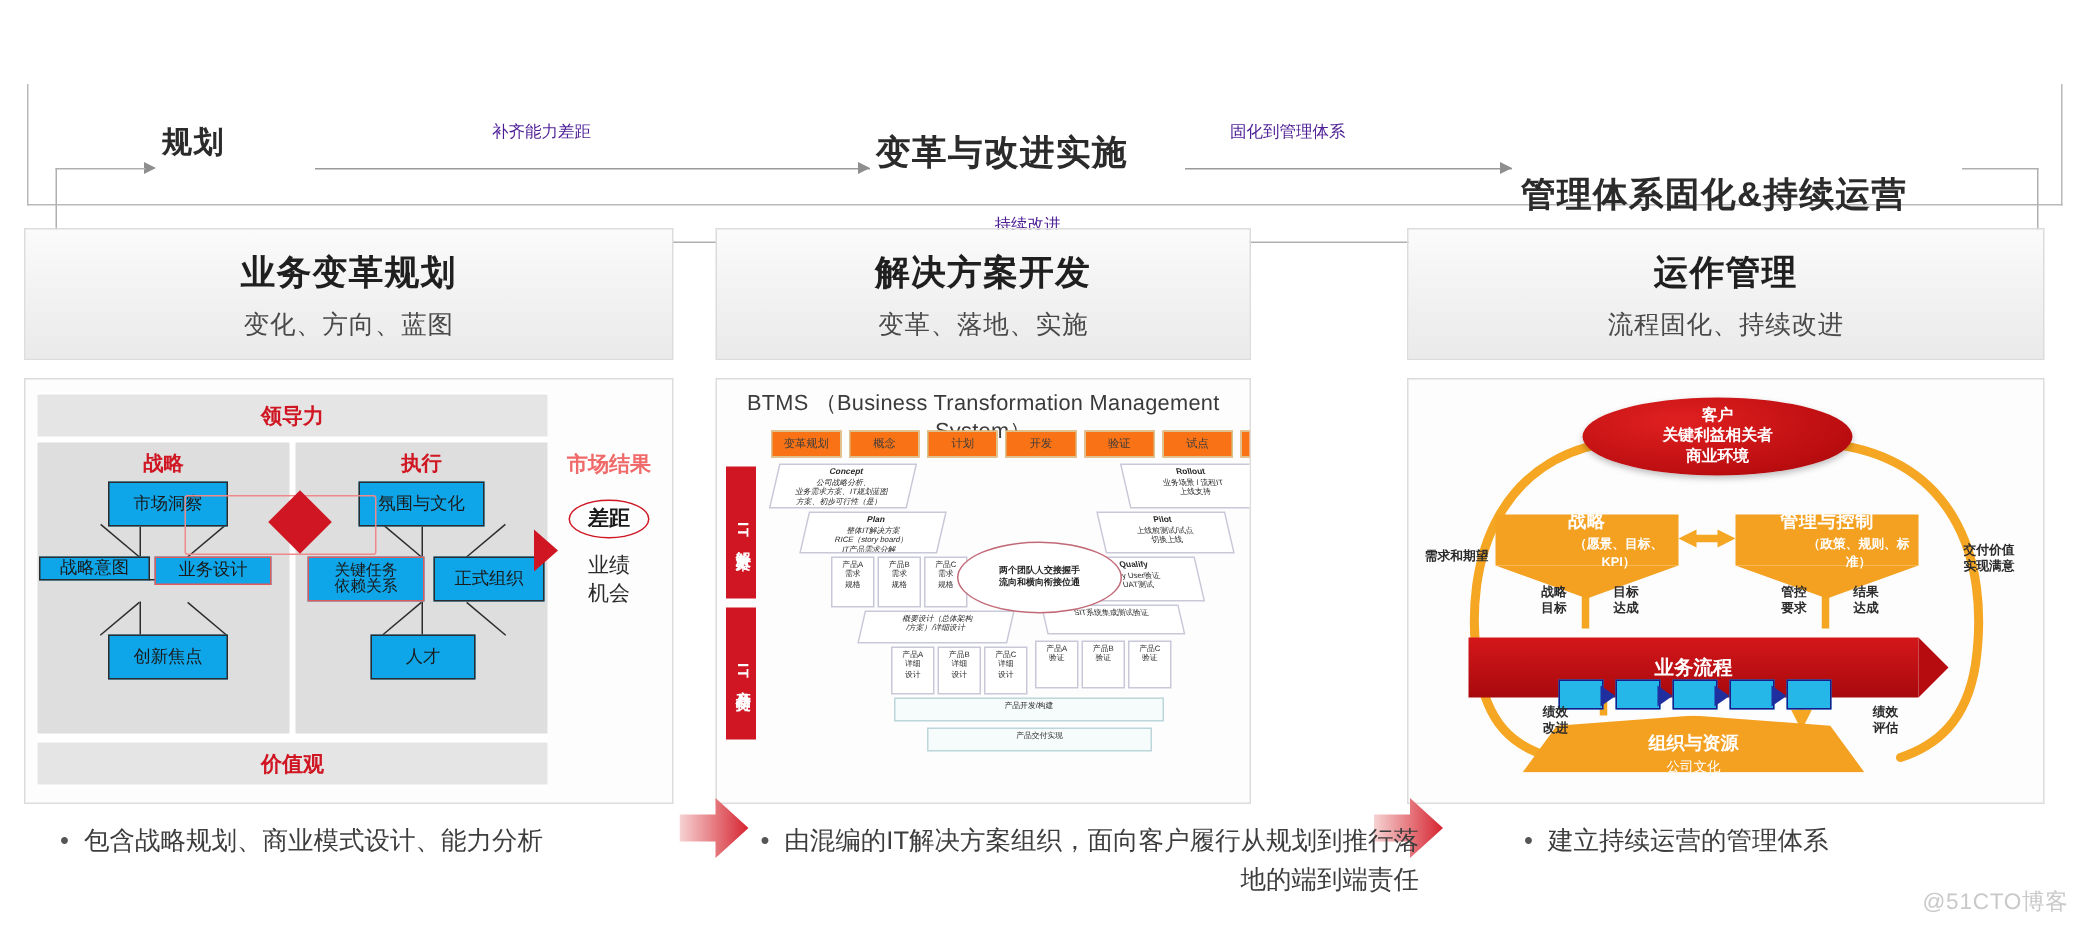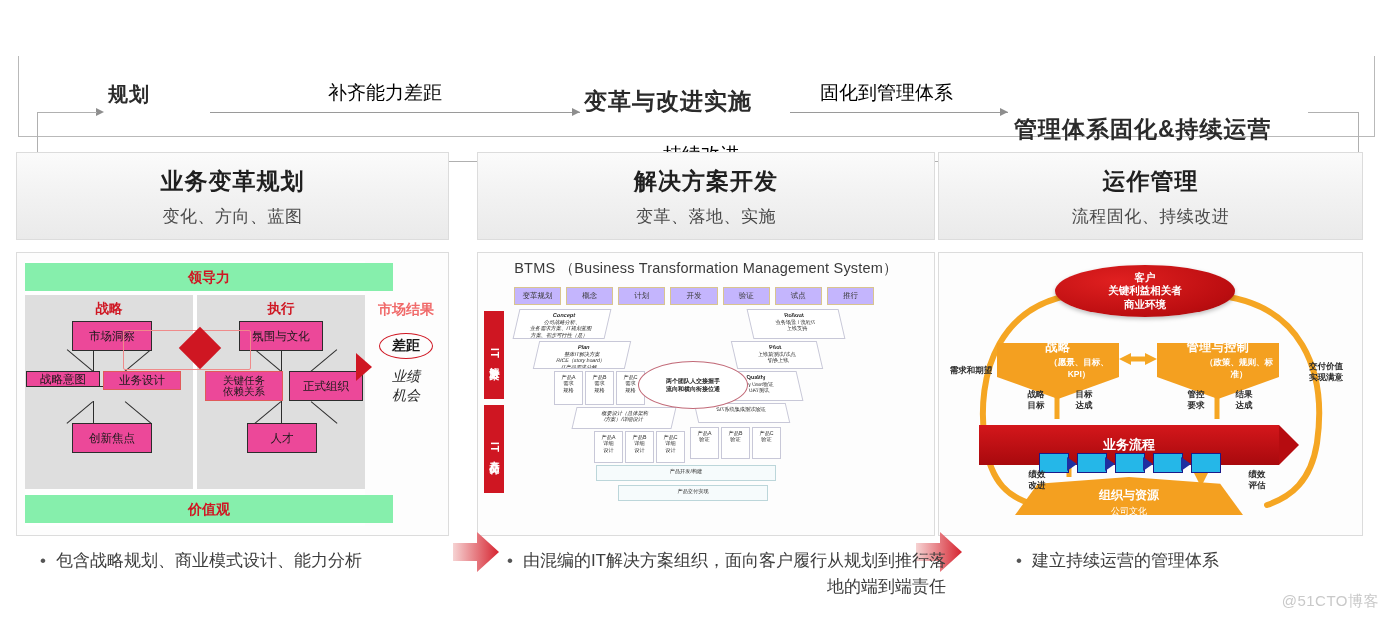--- a/index.html
+++ b/index.html
@@ -32,38 +32,38 @@
   .tf-arrowhead {
     position: absolute; width: 0; height: 0;
     border-top: 4.5px solid transparent; border-bottom: 4.5px solid transparent;
     border-left: 8px solid #8e8e8e;
   }
   .tf-a1 { left: 554px; top: 73.5px; }
   .tf-a2 { left: 982px; top: 73.5px; }
   .tf-a0 { left: 78px; top: 73.5px; }
 
   .tf-label {
-    position: absolute; font-size: 19px; color: #000000; white-space: nowrap;
+    position: absolute; font-size: 11px; color: #4c1d95; white-space: nowrap;
   }
   .tf-l1 { left: 310px; top: 46px; }
   .tf-l2 { left: 802px; top: 46px; }
   .tf-l3 { left: 645px; top: 108px; }
 
   
   .loop-right { position: absolute; left: 1340px; top: 78px; width: 1px; height: 50px; background: #b0b0b0; }
   .loop-right-top { position: absolute; left: 1290px; top: 78px; width: 51px; height: 1px; background: #b0b0b0; }
   .loop-bottom { position: absolute; left: 19px; top: 127px; width: 1322px; height: 1px; background: #b0b0b0; }
   .loop-left { position: absolute; left: 19px; top: 78px; width: 1px; height: 50px; background: #b0b0b0; }
   .loop-left-top { position: absolute; left: 19px; top: 78px; width: 60px; height: 1px; background: #b0b0b0; }
 
   
   .cols { position: absolute; left: 16px; top: 152px; width: 1362px; height: 400px; }
   .col { position: absolute; top: 0; }
   .col1 { left: 0px;   width: 433px; }
-  .col2 { left: 461px; width: 458px; }
+  .col2 { left: 461px; width: 357px; }
   .col3 { left: 922px; width: 425px; }
 
   .card-head {
     border: 1px solid #dcdcdc;
     background: linear-gradient(180deg,#fbfbfb 0%,#f1f1f1 55%,#eaeaea 100%);
     height: 88px; text-align: center; padding-top: 13px;
   }
   .card-head .t1 { font-size: 23px; font-weight: bold; color: #1f1f1f; letter-spacing: 1px; }
   .card-head .t2 { font-size: 17px; color: #4a4a4a; margin-top: 8px; letter-spacing: .5px; }
 
@@ -74,33 +74,33 @@
 
   
   .redarrow { position: absolute; top: 378px; width: 46px; height: 44px; }
   .redarrow svg { display: block; }
   .ra1 { left: 437px; }
   .ra2 { left: 900px; }
 
   
   .blm { position: absolute; left: 8px; top: 8px; width: 340px; height: 265px; background:#fff; }
   .blm-band {
-    position: absolute; left: 0; width: 368px; height: 28px; background: #86efac;
+    position: absolute; left: 0; width: 340px; height: 28px; background: #e5e5e5;
     text-align: center; line-height: 28px; font-size: 14px; font-weight: bold; color: #cf1622;
   }
   .blm-lead { top: 2px; }
   .blm-value { top: 234px; }
   .blm-mid { position: absolute; left: 0; top: 34px; width: 340px; height: 194px; display: flex; gap: 4px; }
   .blm-half { flex: 1; background: #dedede; position: relative; }
   .blm-half-title {
     position: absolute; left: 0; top: 5px; width: 100%; text-align: center;
     font-size: 13.5px; font-weight: bold; color: #cf1622;
   }
   .nodebox {
-    position: absolute; background: #ec4899; border: 1.4px solid #2c2c2c;
+    position: absolute; background: #0ea5e9; border: 1.4px solid #2c2c2c;
     font-size: 11.5px; color: #1a1a1a; text-align: center; white-space: nowrap;
     display: flex; align-items: center; justify-content: center; line-height: 1.05;
   }
   .nb-top    { left: 28%; top: 26px;  width: 80px; height: 30px; }
   .nb-left   { left: 1px; top: 76px;  width: 74px; height: 16px; }
   .nb-center { left: 78px; top: 76px; width: 78px; height: 19px; }
   .nb-bottom { left: 28%; top: 128px; width: 80px; height: 30px; }
   .hl { border-color:#e05a5a; }
   .blm-line { position: absolute; background: #2c2c2c; }
   .diamond {
@@ -130,21 +130,21 @@
   
   .btms-title {
     position: absolute; left: 0; top: 6px; width: 100%; text-align: center;
     font-size: 14.5px; color: #3a3a3a; letter-spacing: .2px;
   }
   .btms-tabs {
     position: absolute; left: 36px; top: 34px; width: 360px;
     display: flex; gap: 5px;
   }
   .btms-tab {
-    flex: 1; height: 18px; border: 1px solid #d9c48f; background: #c4b5fd;
+    flex: 1; height: 18px; border: 1px solid #d9c48f; background: #f97316;
     font-size: 7.5px; color: #3a3a3a; display: flex; align-items: center;
     justify-content: center; white-space: nowrap;
   }
   .btms-side {
     position: absolute; left: 6px; width: 20px; background: #cf1622; color: #fff;
     font-size: 10px; font-weight: bold; writing-mode: vertical-rl;
     display: flex; align-items: center; justify-content: center; letter-spacing: 1px;
   }
   .bs1 { top: 58px; height: 88px; }
   .bs2 { top: 152px; height: 88px; }
@@ -318,21 +318,21 @@
         <div class="hlbox"></div>
         <div class="diamond"></div>
 
         <div class="blm-band blm-value">价值观</div>
       </div>
 
       <div class="redtri"></div>
       <div class="blm-right">
         <div class="mk">市场结果</div>
         <div class="gapoval">差距</div>
-        <div class="sub" style="white-space:pre-line;font-style:italic;">业绩
+        <div class="sub" style="white-space:pre-line;">业绩
 机会</div>
       </div>
 
     </div>
   </div>
 
   <div class="col col2">
     <div class="card-head">
       <div class="t1">解决方案开发</div>
       <div class="t2">变革、落地、实施</div>

